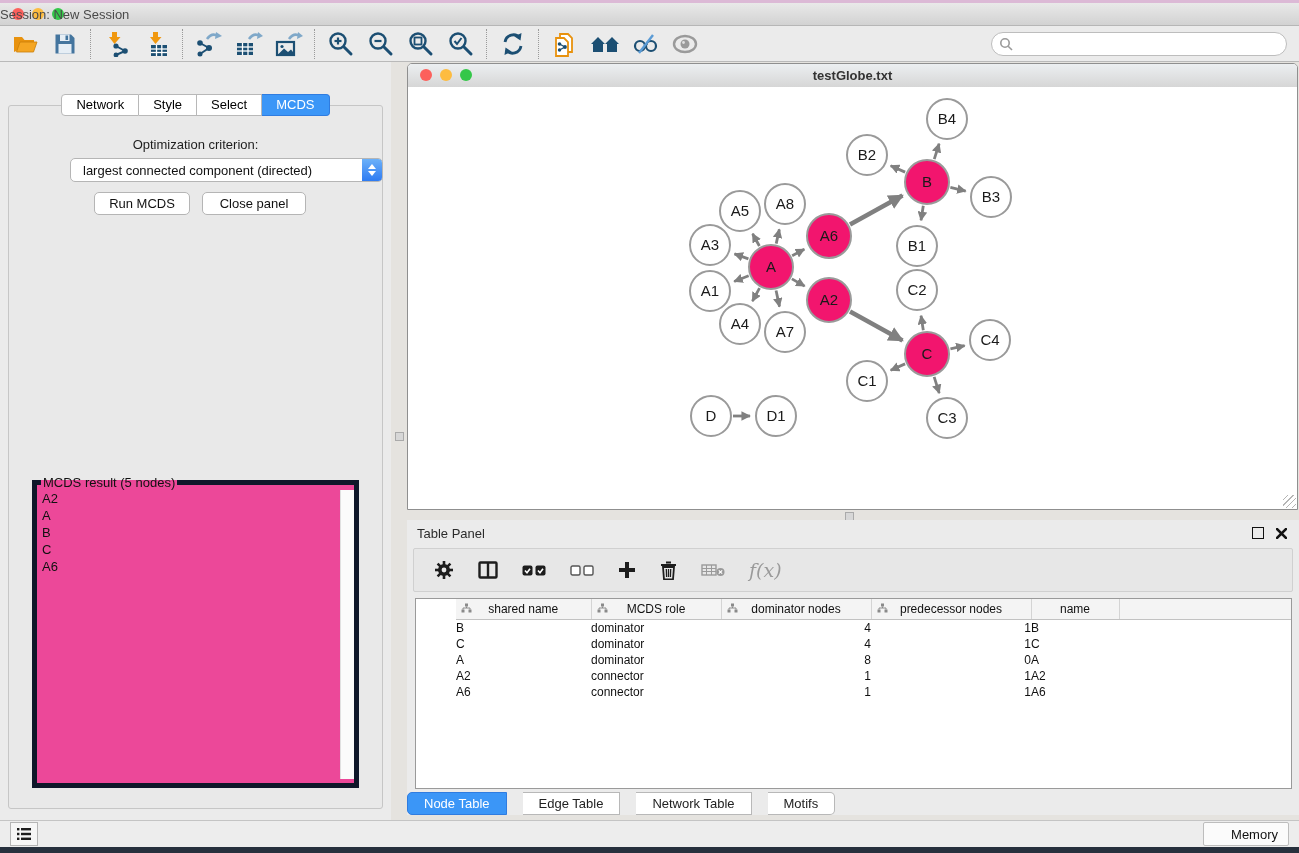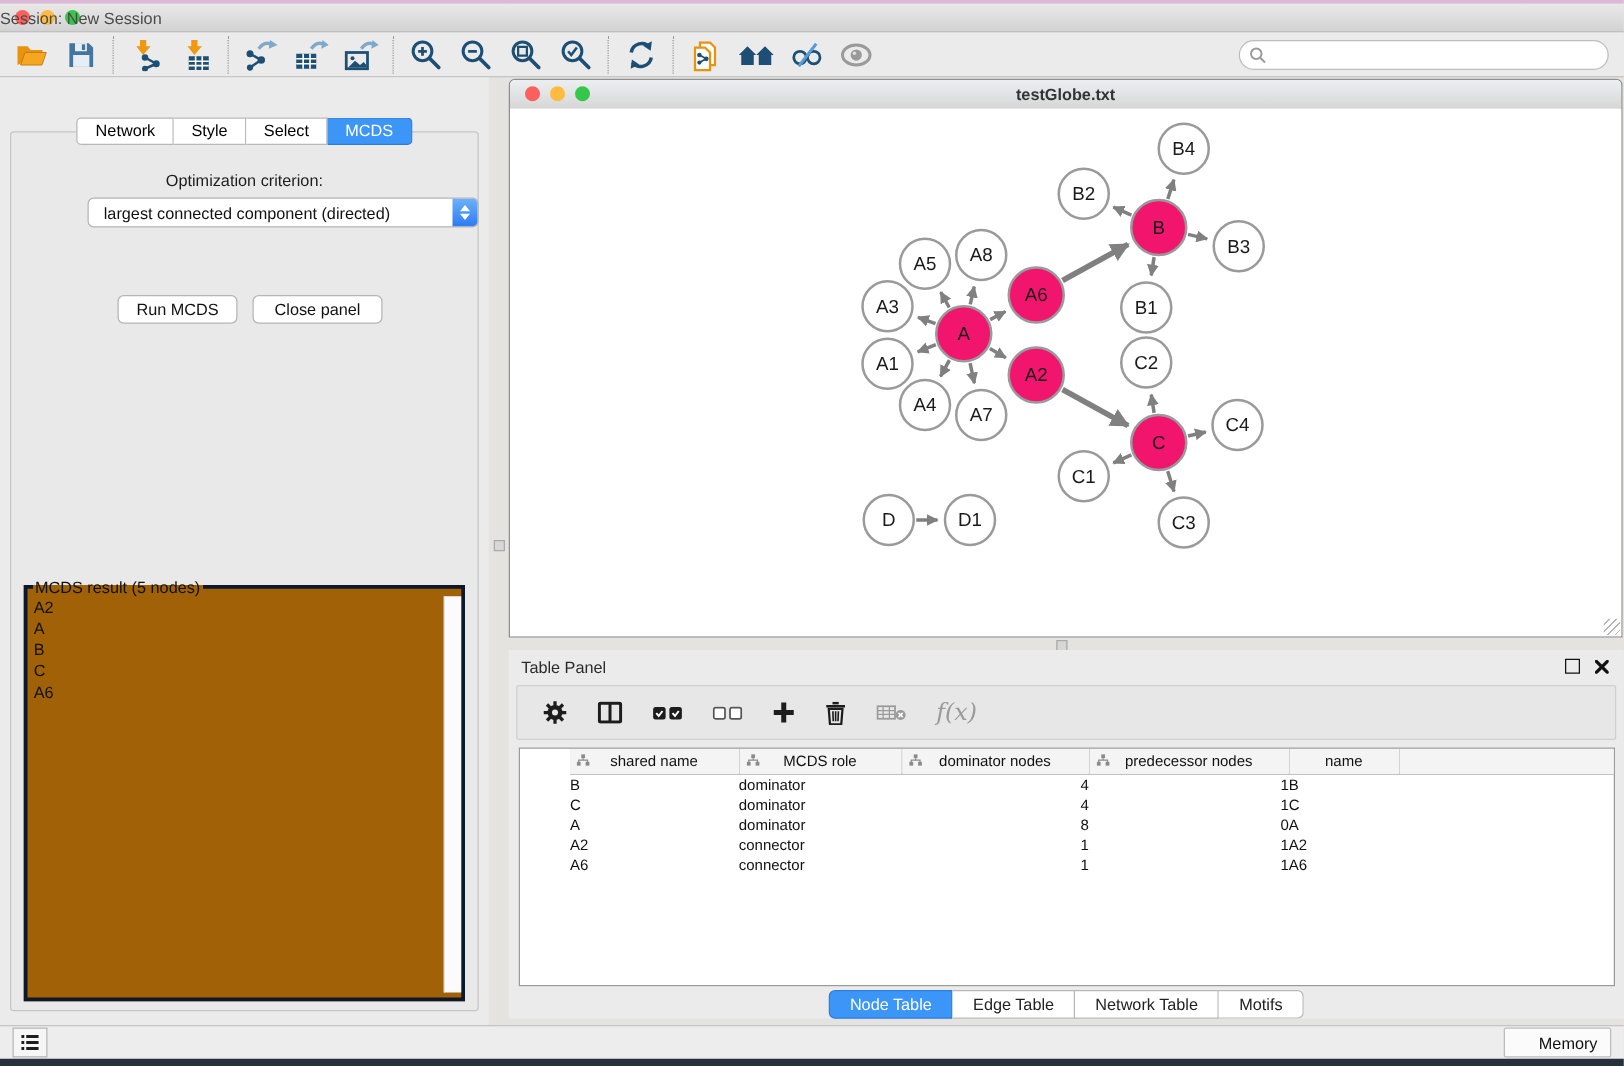--- a/index.html
+++ b/index.html
@@ -41,25 +41,25 @@
   #opt-label{position:absolute;left:0;right:0;top:31px;text-align:center;font-size:13px;color:#1d1d1d;}
   #opt-dropdown{position:absolute;left:34px;top:52px;width:313px;height:24px;background:#fff;
                 border:1px solid #b5b5b5;border-radius:5px;box-sizing:border-box;
                 font-size:13px;color:#111;display:flex;align-items:center;margin-left:27px;}
   #opt-dropdown .dd-text{flex:1;padding-left:12px;white-space:nowrap;overflow:hidden;}
   .dd-stepper{width:20px;height:22px;border-radius:0 4px 4px 0;background:linear-gradient(#6cb1f9,#2e7bf2);
               display:flex;flex-direction:column;align-items:center;justify-content:center;gap:2px;}
   .dd-up{width:0;height:0;border-left:4px solid transparent;border-right:4px solid transparent;border-bottom:5px solid #fff;}
   .dd-down{width:0;height:0;border-left:4px solid transparent;border-right:4px solid transparent;border-top:5px solid #fff;}
   .cp-btn{position:absolute;top:86px;height:23px;background:#fff;border:1px solid #b5b5b5;border-radius:5px;
-          font-size:13px;color:#111;display:flex;align-items:center;justify-content:center;box-sizing:border-box;margin-top:44px;}
+          font-size:13px;color:#111;display:flex;align-items:center;justify-content:center;box-sizing:border-box;}
   #run-btn{left:85px;width:96px;}
   #close-btn{left:193px;width:104px;}
-  #result-fieldset{position:absolute;left:6px;right:6px;top:352px;bottom:3px;border:3px solid #0f172a;
-                   margin:4px;padding:0;background:#a16207;}
+  #result-fieldset{position:absolute;left:6px;right:6px;top:352px;bottom:3px;border:5px solid #0f172a;
+                   margin:17px;padding:0;background:#ec4899;}
   #result-fieldset legend{font-size:13px;color:#111;margin-left:4px;padding:0 2px;background:transparent;}
   #result-list{position:absolute;left:0;top:0;right:13px;bottom:0;overflow:hidden;}
   .result-item{font-size:13px;color:#111;padding:1px 0 1px 5px;line-height:15px;}
   #result-scroll{position:absolute;right:0;top:0;bottom:0;width:13px;background:#fbfbfb;border-left:1px solid #e0e0e0;}
   
   .handle{width:7px;height:7px;background:#d7d7d7;border:1px solid #aaa;}
   
   #network-window{left:407px;top:1px;width:891px;height:447px;background:#fff;border:1px solid #8f8f8f;
                   border-radius:5px 5px 0 0;box-sizing:border-box;}
   #nw-titlebar{height:23px;background:linear-gradient(#eceff1,#d6d6d6);border-bottom:1px solid #b0b0b0;
@@ -75,21 +75,21 @@
   .tp-btn{display:flex;align-items:center;justify-content:center;}
   #fx-label{font-family:"DejaVu Serif",serif;font-style:italic;font-size:19px;color:#9a9a9a;}
   #tp-tablewrap{position:absolute;left:8px;right:7px;top:78px;height:189px;background:#fff;border:1px solid #9a9a9a;overflow:hidden;padding-left:40px;}
   table#node-table{border-collapse:collapse;table-layout:fixed;font-size:12px;color:#111;width:100%;}
   #node-table th{height:18px;background:#f4f4f4;border-bottom:1px solid #c2c2c2;border-right:1px solid #d4d4d4;
                  font-weight:normal;font-size:12px;position:relative;text-align:center;}
   #node-table th .tree-ic{position:absolute;left:5px;top:4px;}
   #node-table td{height:16px;padding:0;white-space:nowrap;}
   td.al{padding-left:9px;text-align:left;}
   td.ar{padding-right:16px;text-align:right;}
-  #tp-tabs{position:absolute;left:0;right:0;top:272px;display:flex;justify-content:center;}
+  #tp-tabs{position:absolute;left:0;right:0;top:272px;display:flex;justify-content:flex-start;gap:16px;}
   .ttab{height:21px;line-height:21px;padding:0 16px;font-size:13px;background:#fff;color:#222;
         border:1px solid #b8b8b8;border-left:none;}
   .ttab:first-child{border-left:1px solid #b8b8b8;border-radius:5px 0 0 5px;}
   .ttab:last-child{border-radius:0 5px 5px 0;}
   .ttab.seg-active{background:#3b96f7;border-color:#2f7ce0;color:#fff;}
   
   #status-bar{left:0;top:820px;width:1299px;height:27px;background:#ededed;border-top:1px solid #c4c4c4;
               display:flex;align-items:center;padding:0 10px;box-sizing:border-box;}
   #list-btn{width:26px;height:22px;background:#f6f6f6;border:1px solid #b5b5b5;display:flex;align-items:center;justify-content:center;}
   #memory-btn{margin-left:auto;height:22px;background:#fbfbfb;border:1px solid #bdbdbd;border-radius:2px;

